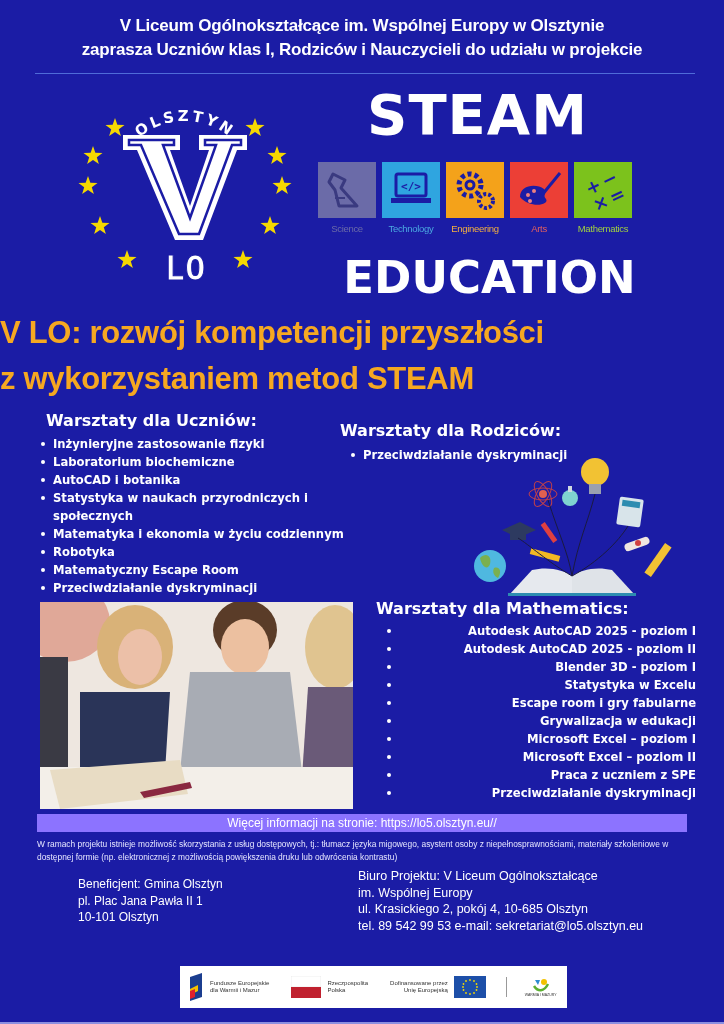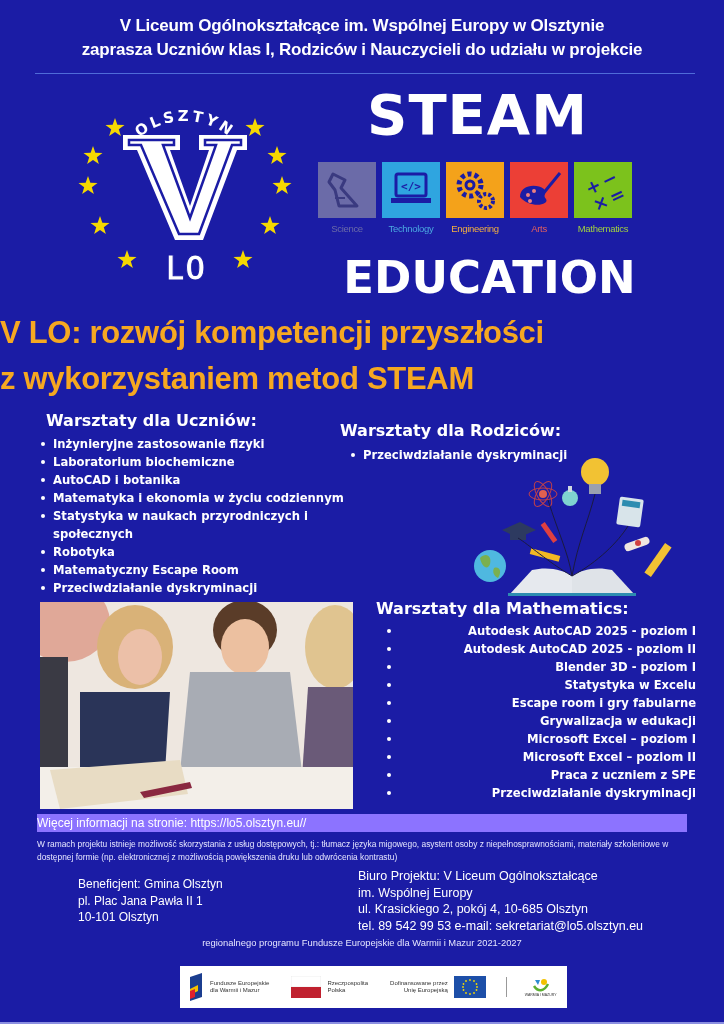--- a/index.html
+++ b/index.html
@@ -72,21 +72,21 @@
   
   .photo {
     left: 40px; top: 602px; width: 313px; height: 207px;
     background: linear-gradient(135deg, #d8b99d 0%, #efe7df 40%, #f4f1ee 60%, #cdb8b0 100%);
     overflow: hidden;
   }
 
   
   .infobar {
     left: 37px; top: 814px; width: 650px; height: 18px; background: #8c73ff;
-    text-align: left; font-family: "Liberation Sans", sans-serif; font-size: 12px; line-height: 18px; color: #fff;
+    text-align: center; font-family: "Liberation Sans", sans-serif; font-size: 12px; line-height: 18px; color: #fff;
   }
   .access {
     left: 37px; top: 838px; width: 660px;
     font-family: "Liberation Sans", sans-serif; font-size: 8.4px; line-height: 13px; color: #e6e6ff;
   }
 
   .beneficiary {
     left: 78px; top: 876px; width: 260px;
     font-family: "Liberation Sans", sans-serif; font-size: 12px; line-height: 16.5px;
   }
@@ -208,22 +208,22 @@
   <div>V LO: rozwój kompetencji przyszłości</div>
   <div>z wykorzystaniem metod STEAM</div>
 </div>
 
 <div class="abs students">
   <div class="section-title">Warsztaty dla Uczniów:</div>
   <ul class="bullets">
     <li>Inżynieryjne zastosowanie fizyki</li>
     <li>Laboratorium biochemiczne</li>
     <li>AutoCAD i botanika</li>
+    <li style="width:270px">Statystyka w naukach przyrodniczych i społecznych</li>
     <li>Matematyka i ekonomia w życiu codziennym</li>
-    <li style="width:270px">Statystyka w naukach przyrodniczych i społecznych</li>
     <li>Robotyka</li>
     <li>Matematyczny Escape Room</li>
     <li>Przeciwdziałanie dyskryminacji</li>
   </ul>
 </div>
 
 <div class="abs parents">
   <div class="section-title">Warsztaty dla Rodziców:</div>
   <ul class="bullets">
     <li>Przeciwdziałanie dyskryminacji</li>
@@ -340,21 +340,20 @@
 </div>
 
 <div class="abs office">
   <div>Biuro Projektu: V Liceum Ogólnokształcące</div>
   <div>im. Wspólnej Europy</div>
   <div>ul. Krasickiego 2, pokój 4, 10-685 Olsztyn</div>
   <div>tel. 89 542 99 53 e-mail: sekretariat@lo5.olsztyn.eu</div>
 </div>
 
 <div class="abs funding">
-  <div>regionalnego programu Fundusze Europejskie dla Warmii i Mazur 2021-2027</div>
 </div>
 
 <div class="abs logos">
   <div class="logo-group">
     <svg width="16" height="28" viewBox="0 0 16 28">
       <polygon points="2,4 14,0 14,24 2,28" fill="#1b3d8f"></polygon>
       <polygon points="2,16 10,12 10,18 2,22" fill="#f2c200"></polygon>
       <polygon points="2,18 7,16 7,24 2,26" fill="#e0202c"></polygon>
     </svg>
     <div>

